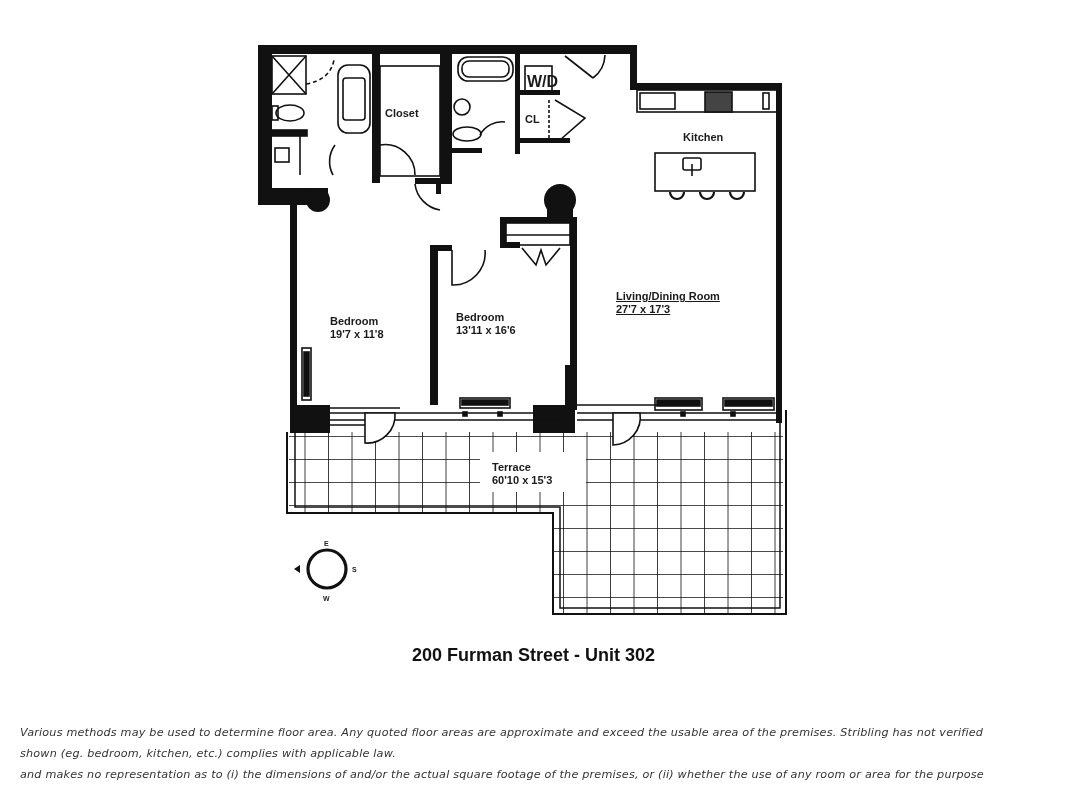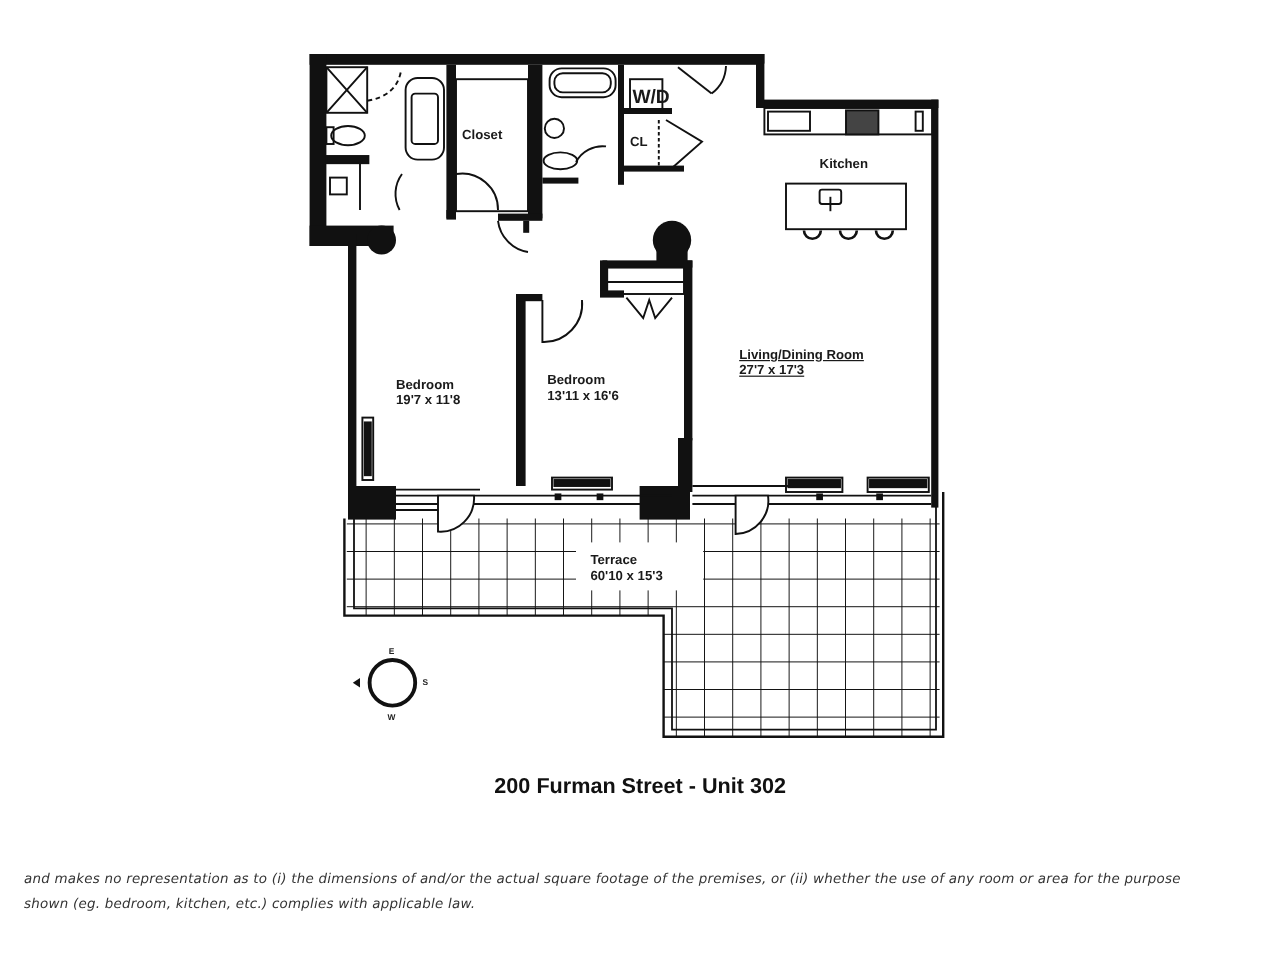--- a/index.html
+++ b/index.html
@@ -183,15 +183,16 @@
 
   
   <div class="compass-letter" style="left:324px;top:540px;">E</div>
   <div class="compass-letter" style="left:352px;top:566px;">S</div>
   <div class="compass-letter" style="left:323px;top:595px;">W</div>
 </div>
 
 <div id="title">200 Furman Street - Unit 302</div>
 
 <div id="disclaimer">
+  <span>Various methods may be used to determine floor area. Any quoted floor areas are approximate and exceed the usable area of the premises. Stribling has not verified</span>
+  <span>shown (eg. bedroom, kitchen, etc.) complies with applicable law.</span>
   <span>and makes no representation as to (i) the dimensions of and/or the actual square footage of the premises, or (ii) whether the use of any room or area for the purpose</span>
-  <span>shown (eg. bedroom, kitchen, etc.) complies with applicable law.</span>
 </div>
 
 </body></html>

